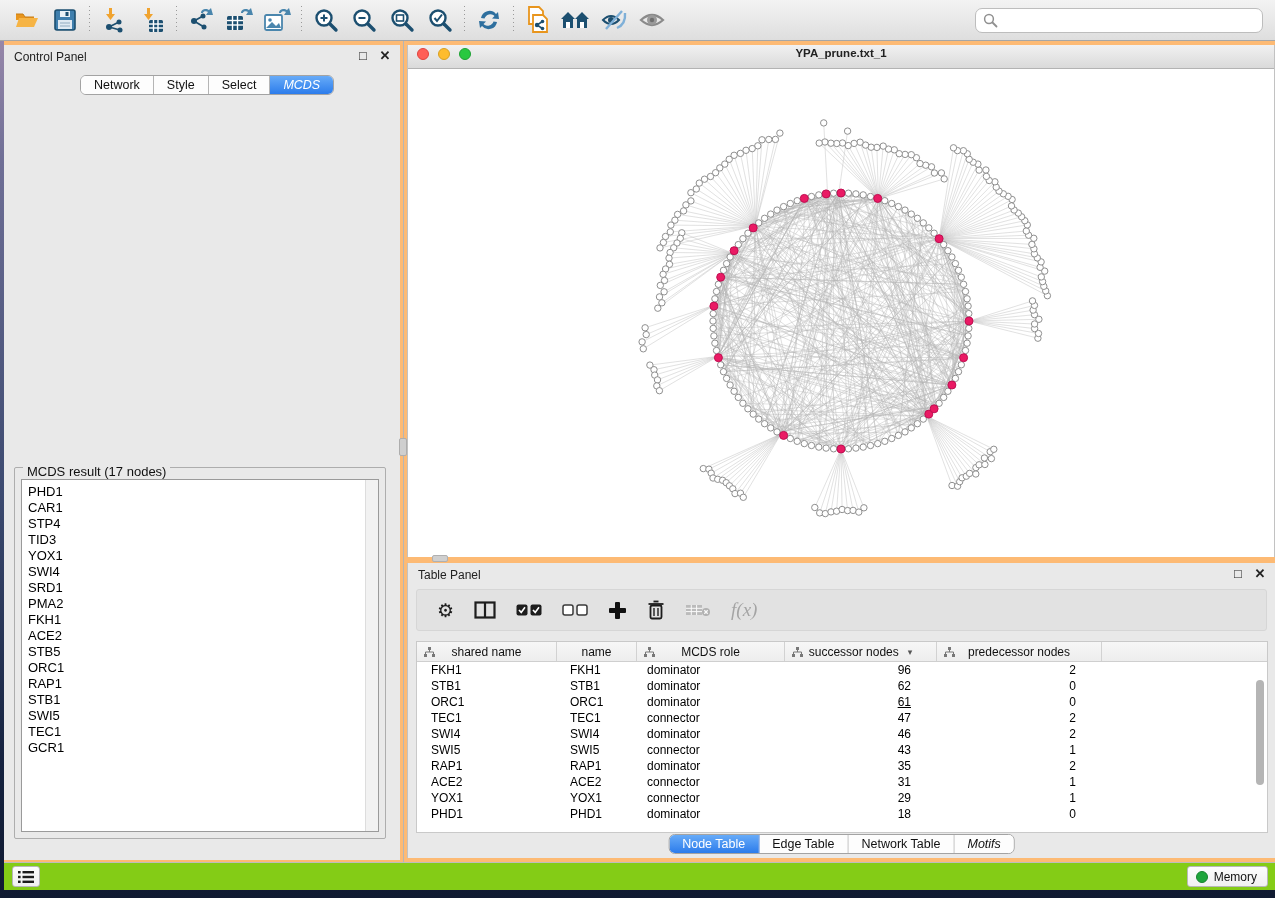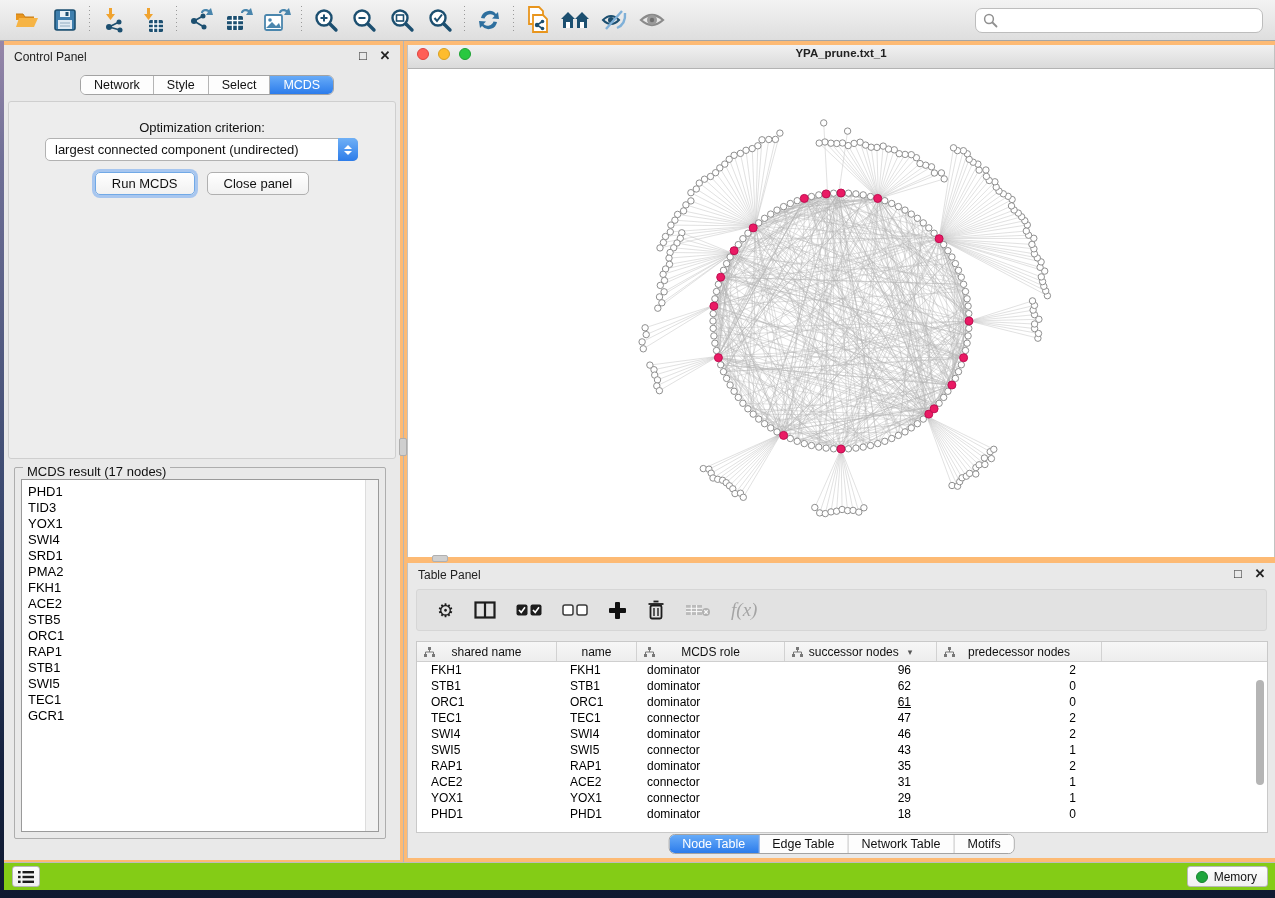--- a/index.html
+++ b/index.html
@@ -30,21 +30,21 @@
   .control-panel { position:absolute; left:0; top:4px; width:396px; height:815px;
     background:#e9e9e9; }
   .panel-titlebar { position:relative; height:24px; }
   .panel-title { position:absolute; left:10px; top:5px; font-size:12px; color:#222; }
   .panel-wctl { position:absolute; top:3px; font-size:13px; color:#222; cursor:default;
     width:18px; text-align:center; }
   .seg-tabs { display:flex; border:1px solid #a3a3a3; border-radius:6px; overflow:hidden;
     background:#fff; height:20px; font-size:12.5px; }
   .seg-tab { display:flex; align-items:center; justify-content:center; padding:0 13px;
     color:#111; border-right:1px solid #b5b5b5; background:#fdfdfd; white-space:nowrap; }
-  .seg-tab:last-child { border-right:none; }
+  .seg-tab:last-child { border-right:none;font-style:italic; }
   .seg-tab.active { background:linear-gradient(180deg,#67abf8,#2c7ceb); color:#fff;
     border-right-color:#2c6fd4; }
   .cp-tabs { position:absolute; left:76px; top:30px; }
   .cp-inner { position:absolute; left:4px; top:56px; width:388px; height:358px;
     background:#ededed; border:1px solid #cfcfcf; border-radius:3px; }
   .opt-label { position:absolute; left:0; right:0; top:18px; text-align:center;
     font-size:13px; color:#111; }
   .dropdown { position:absolute; left:36px; top:36px; width:313px; height:23px;
     background:#fff; border:1px solid #b2b2b2; border-radius:5px;
     display:flex; align-items:center; }
@@ -298,40 +298,28 @@
       <span class="panel-wctl" style="right:28px;">□</span>
       <span class="panel-wctl" style="right:6px; font-weight:700;">✕</span>
     </div>
     <div class="seg-tabs cp-tabs" id="cp-tabs">
         <span class="seg-tab">Network</span>
         <span class="seg-tab">Style</span>
         <span class="seg-tab">Select</span>
         <span class="seg-tab active">MCDS</span>
       </div>
 
-    <div class="cp-inner">
-      <div class="opt-label">Optimization criterion:</div>
-      <div class="dropdown">
-        <span class="dd-text">largest connected component (undirected)</span>
-        <span class="dd-stepper">
-          <i class="dd-up"></i>
-            <i class="dd-down"></i>
-        </span>
-      </div>
-      <div class="btn-row">
-        <button class="push-btn focused">Run MCDS</button>
-        <button class="push-btn">Close panel</button>
-      </div>
-    </div>
 
     <div class="groupbox">
       <span class="groupbox-label">MCDS result (17 nodes)</span>
       <div class="mcds-list">
         <div class="mcds-items" id="mcds-items">
             <div class="mcds-item">PHD1</div>
+            <div class="mcds-item">CAR1</div>
+            <div class="mcds-item">STP4</div>
             <div class="mcds-item">TID3</div>
             <div class="mcds-item">YOX1</div>
             <div class="mcds-item">SWI4</div>
             <div class="mcds-item">SRD1</div>
             <div class="mcds-item">PMA2</div>
             <div class="mcds-item">FKH1</div>
             <div class="mcds-item">ACE2</div>
             <div class="mcds-item">STB5</div>
             <div class="mcds-item">ORC1</div>
             <div class="mcds-item">RAP1</div>

